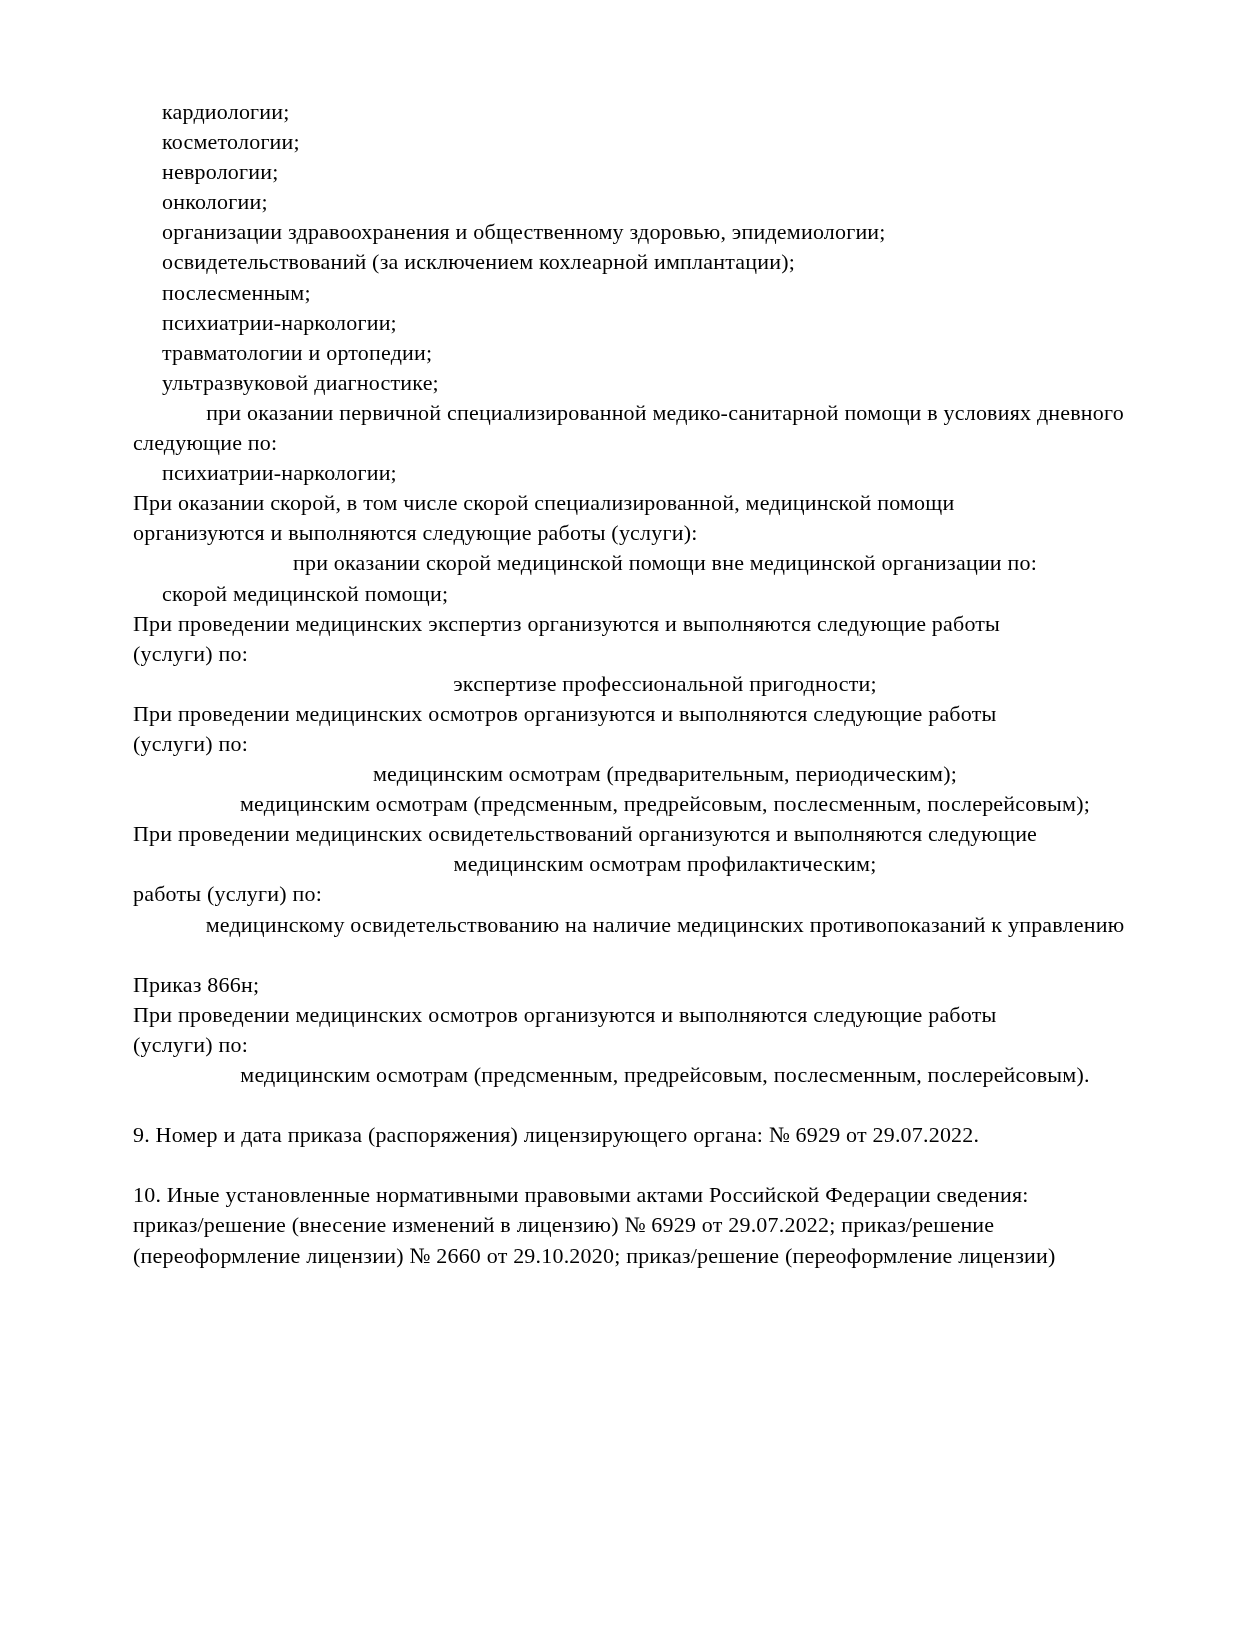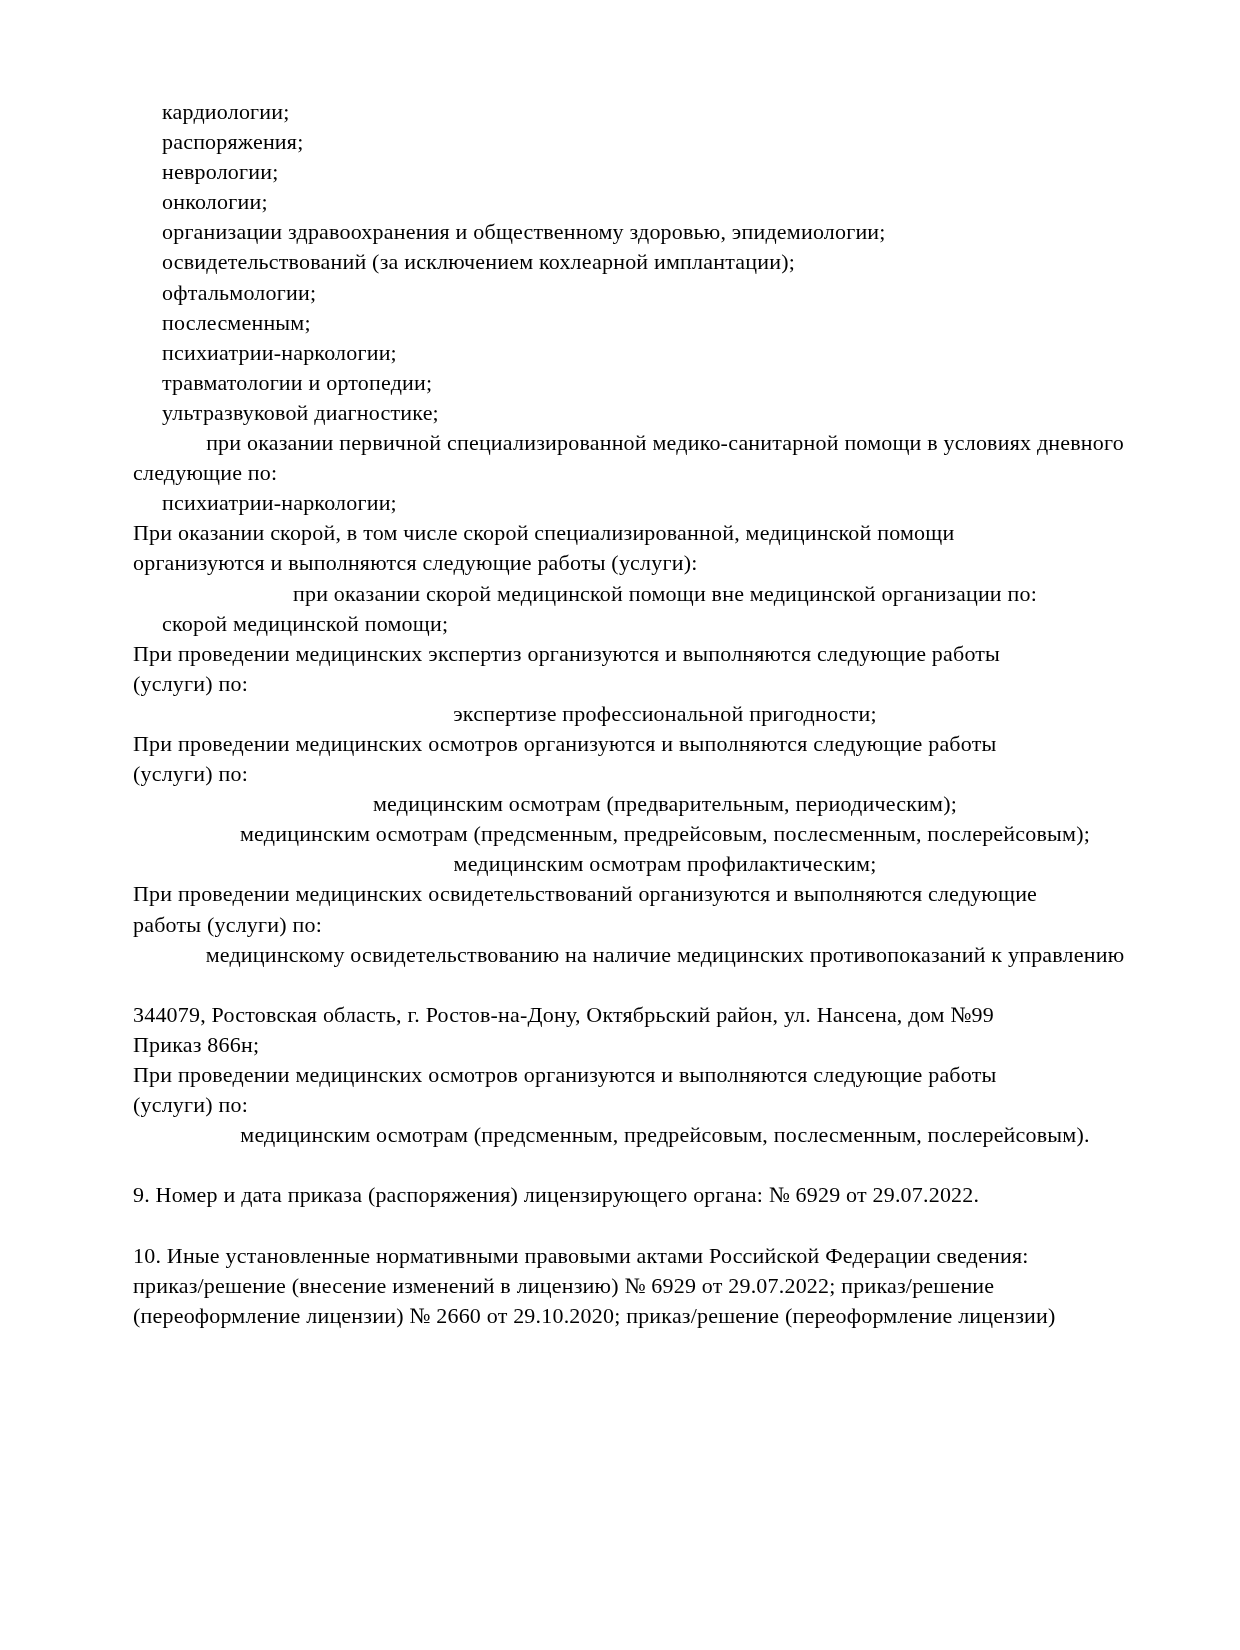--- a/index.html
+++ b/index.html
@@ -34,50 +34,48 @@
   .indent-1 { padding-left: 12px; text-align: center; }
   .indent-2 { padding-left: 29px; }
   .blank {  }
 </style>
 </head>
 <body>
 
 <div class="page">
   <div class="doc-body">
       <div class="line indent-2">кардиологии;</div>
-      <div class="line indent-2">распоряжения;</div>
+      <div class="line indent-2">косметологии;</div>
       <div class="line indent-2">неврологии;</div>
       <div class="line indent-2">онкологии;</div>
       <div class="line indent-2">организации здравоохранения и общественному здоровью, эпидемиологии;</div>
       <div class="line indent-2">освидетельствований (за исключением кохлеарной имплантации);</div>
-      <div class="line indent-2">офтальмологии;</div>
       <div class="line indent-2">послесменным;</div>
       <div class="line indent-2">психиатрии-наркологии;</div>
       <div class="line indent-2">травматологии и ортопедии;</div>
       <div class="line indent-2">ультразвуковой диагностике;</div>
       <div class="line indent-1">при оказании первичной специализированной медико-санитарной помощи в условиях дневного</div>
       <div class="line indent-0">следующие по:</div>
       <div class="line indent-2">психиатрии-наркологии;</div>
       <div class="line indent-0">При оказании скорой, в том числе скорой специализированной, медицинской помощи</div>
       <div class="line indent-0">организуются и выполняются следующие работы (услуги):</div>
       <div class="line indent-1">при оказании скорой медицинской помощи вне медицинской организации по:</div>
       <div class="line indent-2">скорой медицинской помощи;</div>
       <div class="line indent-0">При проведении медицинских экспертиз организуются и выполняются следующие работы</div>
       <div class="line indent-0">(услуги) по:</div>
       <div class="line indent-1">экспертизе профессиональной пригодности;</div>
       <div class="line indent-0">При проведении медицинских осмотров организуются и выполняются следующие работы</div>
       <div class="line indent-0">(услуги) по:</div>
       <div class="line indent-1">медицинским осмотрам (предварительным, периодическим);</div>
       <div class="line indent-1">медицинским осмотрам (предсменным, предрейсовым, послесменным, послерейсовым);</div>
+      <div class="line indent-0">При проведении медицинских освидетельствований организуются и выполняются следующие</div>
       <div class="line indent-1">медицинским осмотрам профилактическим;</div>
-      <div class="line indent-0">При проведении медицинских освидетельствований организуются и выполняются следующие</div>
       <div class="line indent-0">работы (услуги) по:</div>
       <div class="line indent-1">медицинскому освидетельствованию на наличие медицинских противопоказаний к управлению</div>
       <div class="line indent-0 blank"></div>
-      <div class="line indent-0">344079, Ростовская область, г. Ростов-на-Дону, Октябрьский район, ул. Нансена, дом №99</div>
       <div class="line indent-0">Приказ 866н;</div>
       <div class="line indent-0">При проведении медицинских осмотров организуются и выполняются следующие работы</div>
       <div class="line indent-0">(услуги) по:</div>
       <div class="line indent-1">медицинским осмотрам (предсменным, предрейсовым, послесменным, послерейсовым).</div>
       <div class="line indent-0 blank"></div>
       <div class="line indent-0">9. Номер и дата приказа (распоряжения) лицензирующего органа: № 6929 от 29.07.2022.</div>
       <div class="line indent-0 blank"></div>
       <div class="line indent-0">10. Иные установленные нормативными правовыми актами Российской Федерации сведения:</div>
       <div class="line indent-0">приказ/решение (внесение изменений в лицензию) № 6929 от 29.07.2022; приказ/решение</div>
       <div class="line indent-0">(переоформление лицензии) № 2660 от 29.10.2020; приказ/решение (переоформление лицензии)</div>

